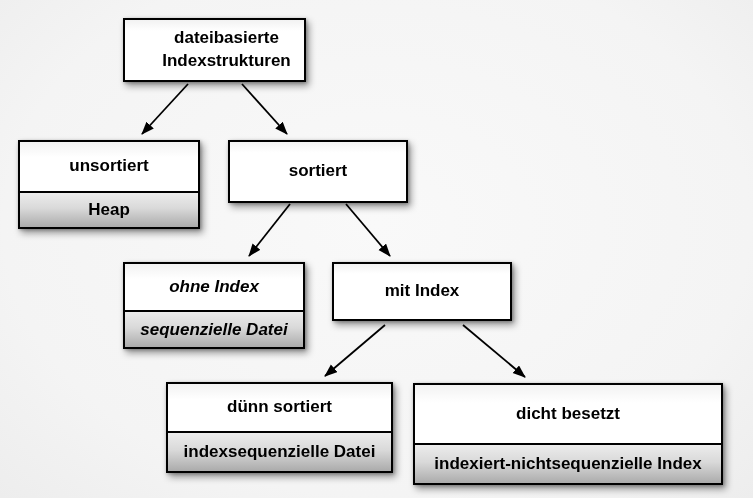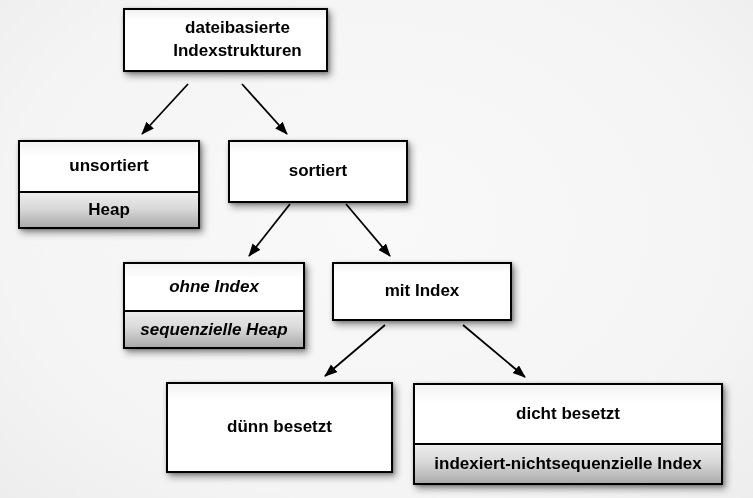--- a/index.html
+++ b/index.html
@@ -70,44 +70,45 @@
       </marker>
     </defs>
     <line x1="188" y1="84" x2="142" y2="134" stroke="#000" stroke-width="1.8" marker-end="url(#arrowhead)"></line>
     <line x1="242" y1="84" x2="287" y2="134" stroke="#000" stroke-width="1.8" marker-end="url(#arrowhead)"></line>
     <line x1="290" y1="204" x2="249" y2="256" stroke="#000" stroke-width="1.8" marker-end="url(#arrowhead)"></line>
     <line x1="346" y1="204" x2="390" y2="256" stroke="#000" stroke-width="1.8" marker-end="url(#arrowhead)"></line>
     <line x1="385" y1="325" x2="325" y2="376" stroke="#000" stroke-width="1.8" marker-end="url(#arrowhead)"></line>
     <line x1="463" y1="325" x2="525" y2="377" stroke="#000" stroke-width="1.8" marker-end="url(#arrowhead)"></line>
   </svg>
 
-  <div class="node" style="left:123px; top:8px; width:205px; height:64px;padding-left:24px;">
+  <div class="node" style="left:123px; top:18px; width:183px; height:64px;padding-left:24px;">
     <div class="node-main">dateibasierte Indexstrukturen</div>
   </div>
 
   <div class="node" style="left:228px; top:140px; width:180px; height:63px;">
     <div class="node-main">sortiert</div>
   </div>
 
   <div class="node" style="left:18px; top:140px; width:182px; height:89px;">
     <div class="node-main">unsortiert</div>
     <div class="node-sub" style="height:34px;">Heap</div>
   </div>
 
   <div class="node" style="left:123px; top:262px; width:182px; height:87px;font-style:italic;">
     <div class="node-main">ohne Index</div>
-    <div class="node-sub" style="height:35px;">sequenzielle Heap</div>
+    <div class="node-sub" style="height:35px;">sequenzielle Datei</div>
   </div>
 
   <div class="node" style="left:332px; top:262px; width:180px; height:59px;">
     <div class="node-main">mit Index</div>
   </div>
 
   <div class="node" style="left:166px; top:382px; width:227px; height:91px;">
-    <div class="node-main">dünn besetzt</div>
+    <div class="node-main">dünn sortiert</div>
+    <div class="node-sub" style="height:38px;">indexsequenzielle Datei</div>
   </div>
 
   <div class="node" style="left:413px; top:383px; width:310px; height:102px;">
     <div class="node-main">dicht besetzt</div>
     <div class="node-sub" style="height:38px;">indexiert-nichtsequenzielle Index</div>
   </div>
 
 </div>
 
 </body></html>

